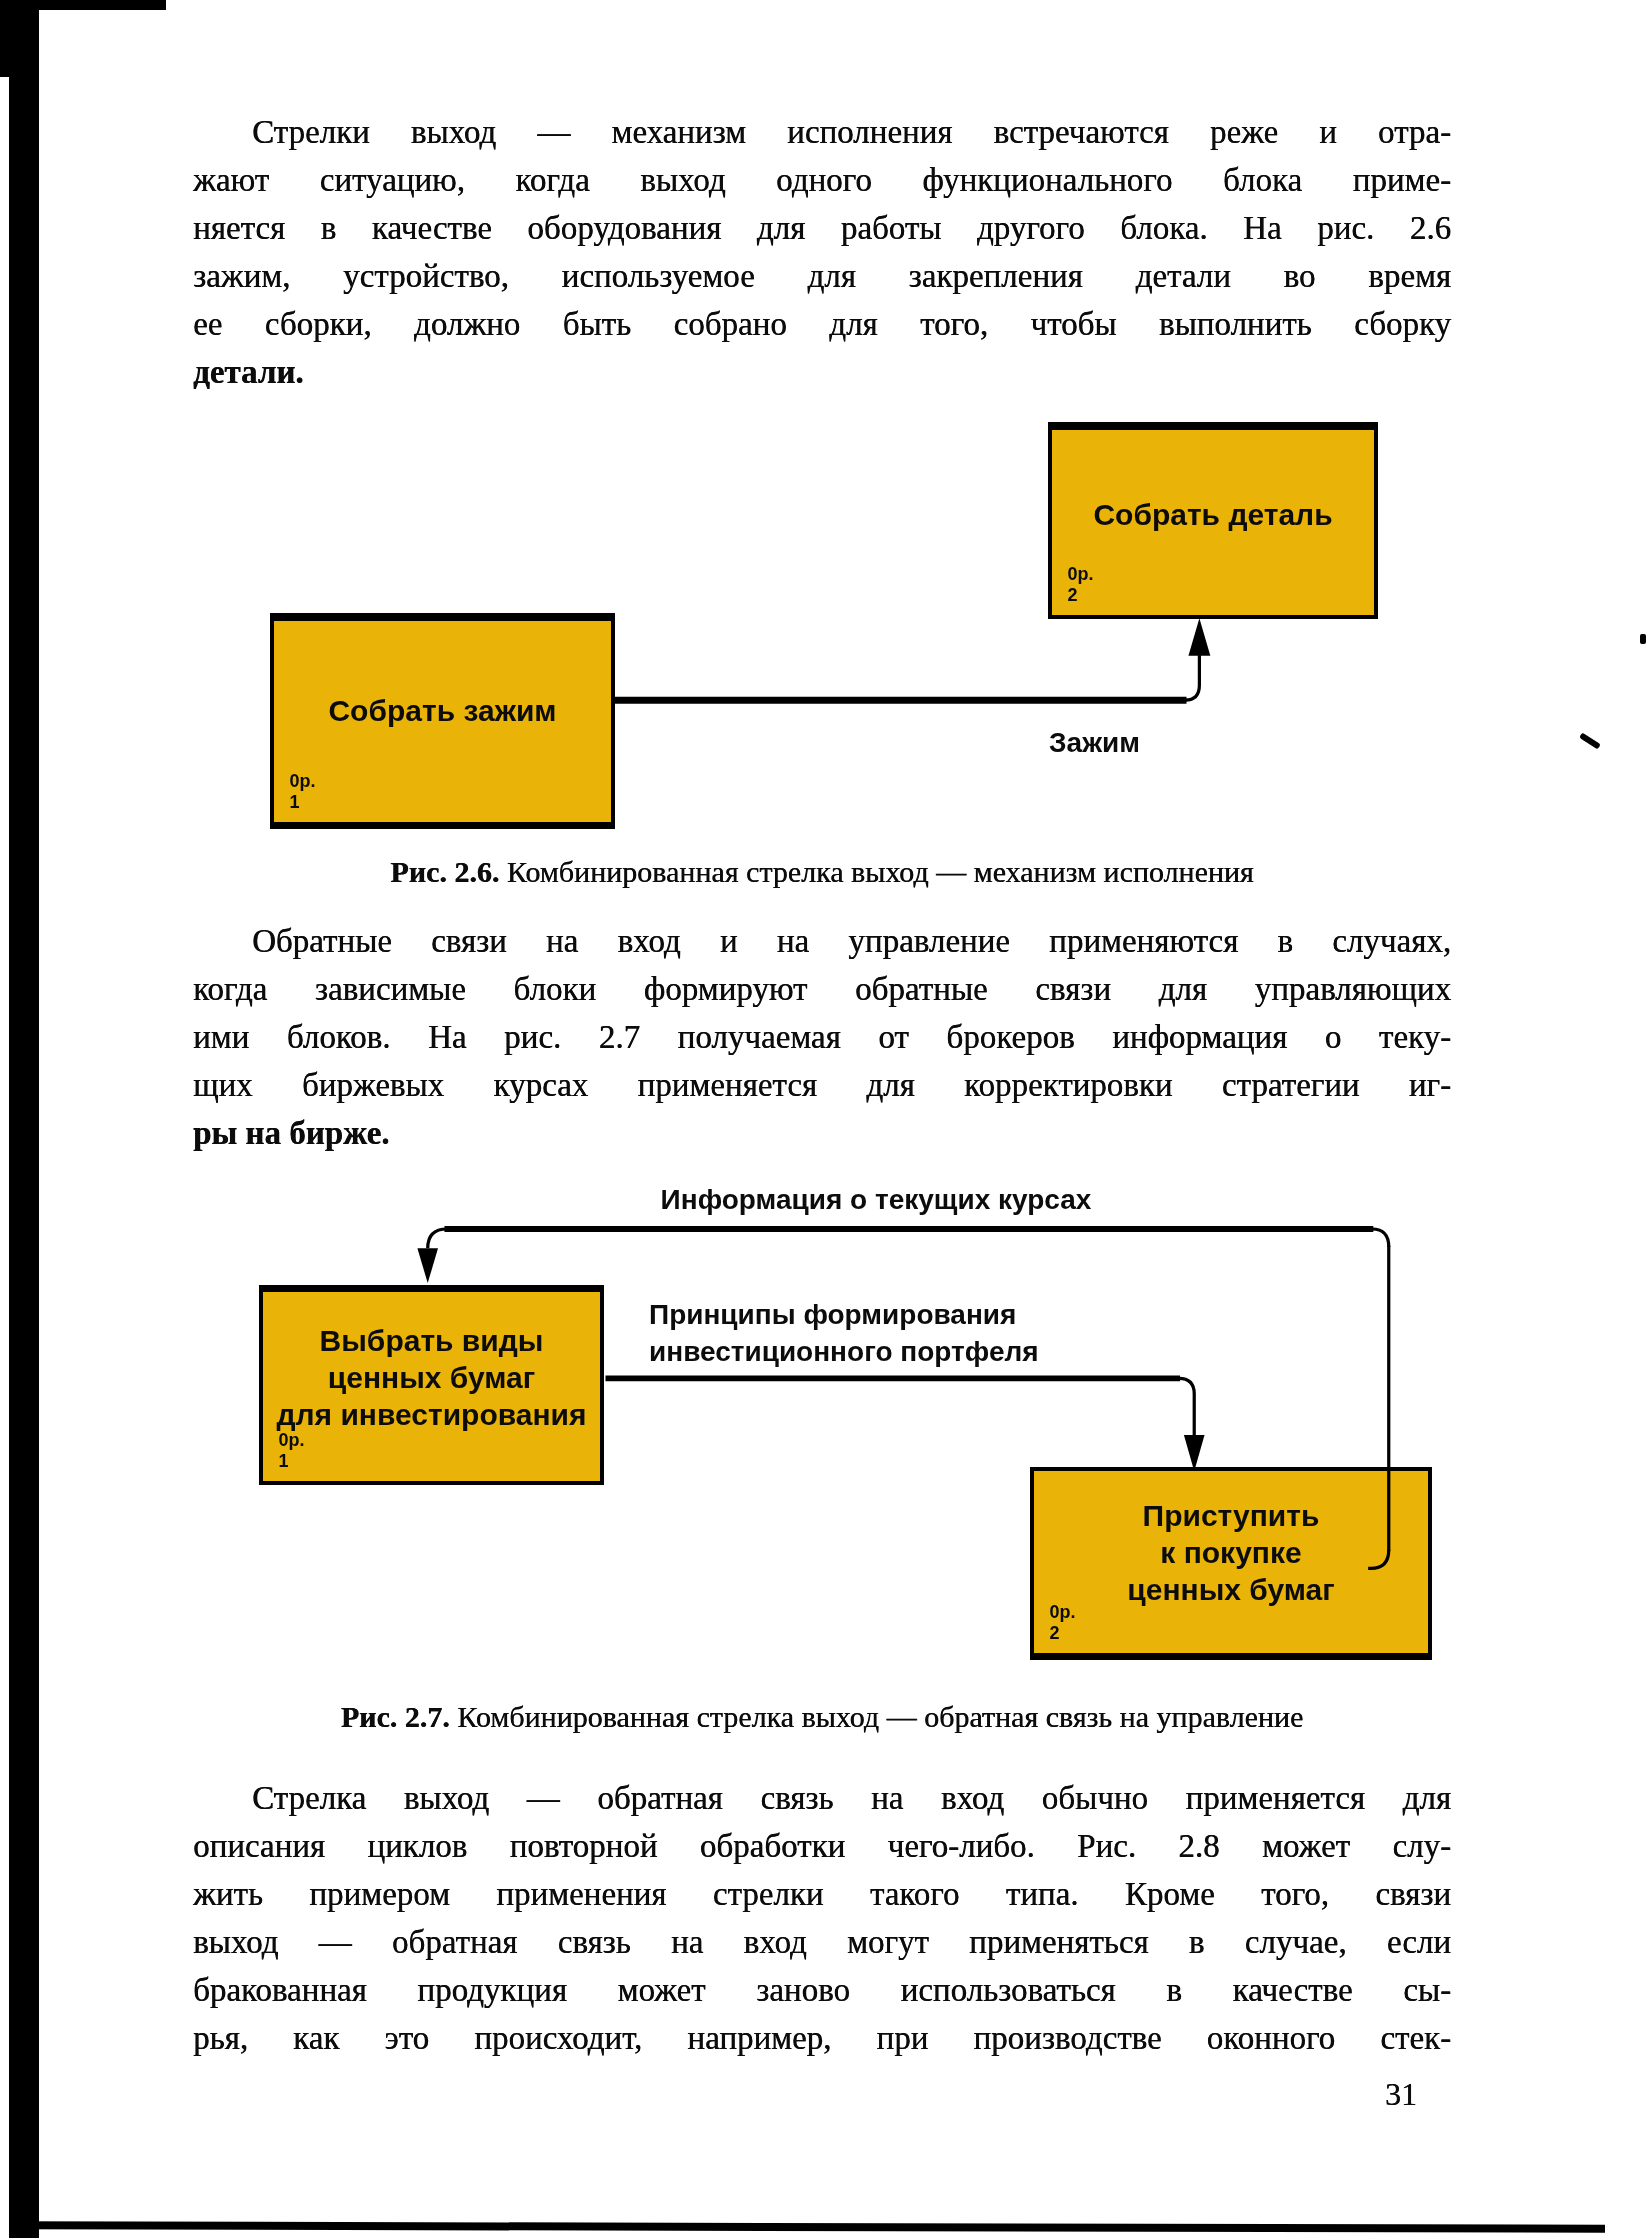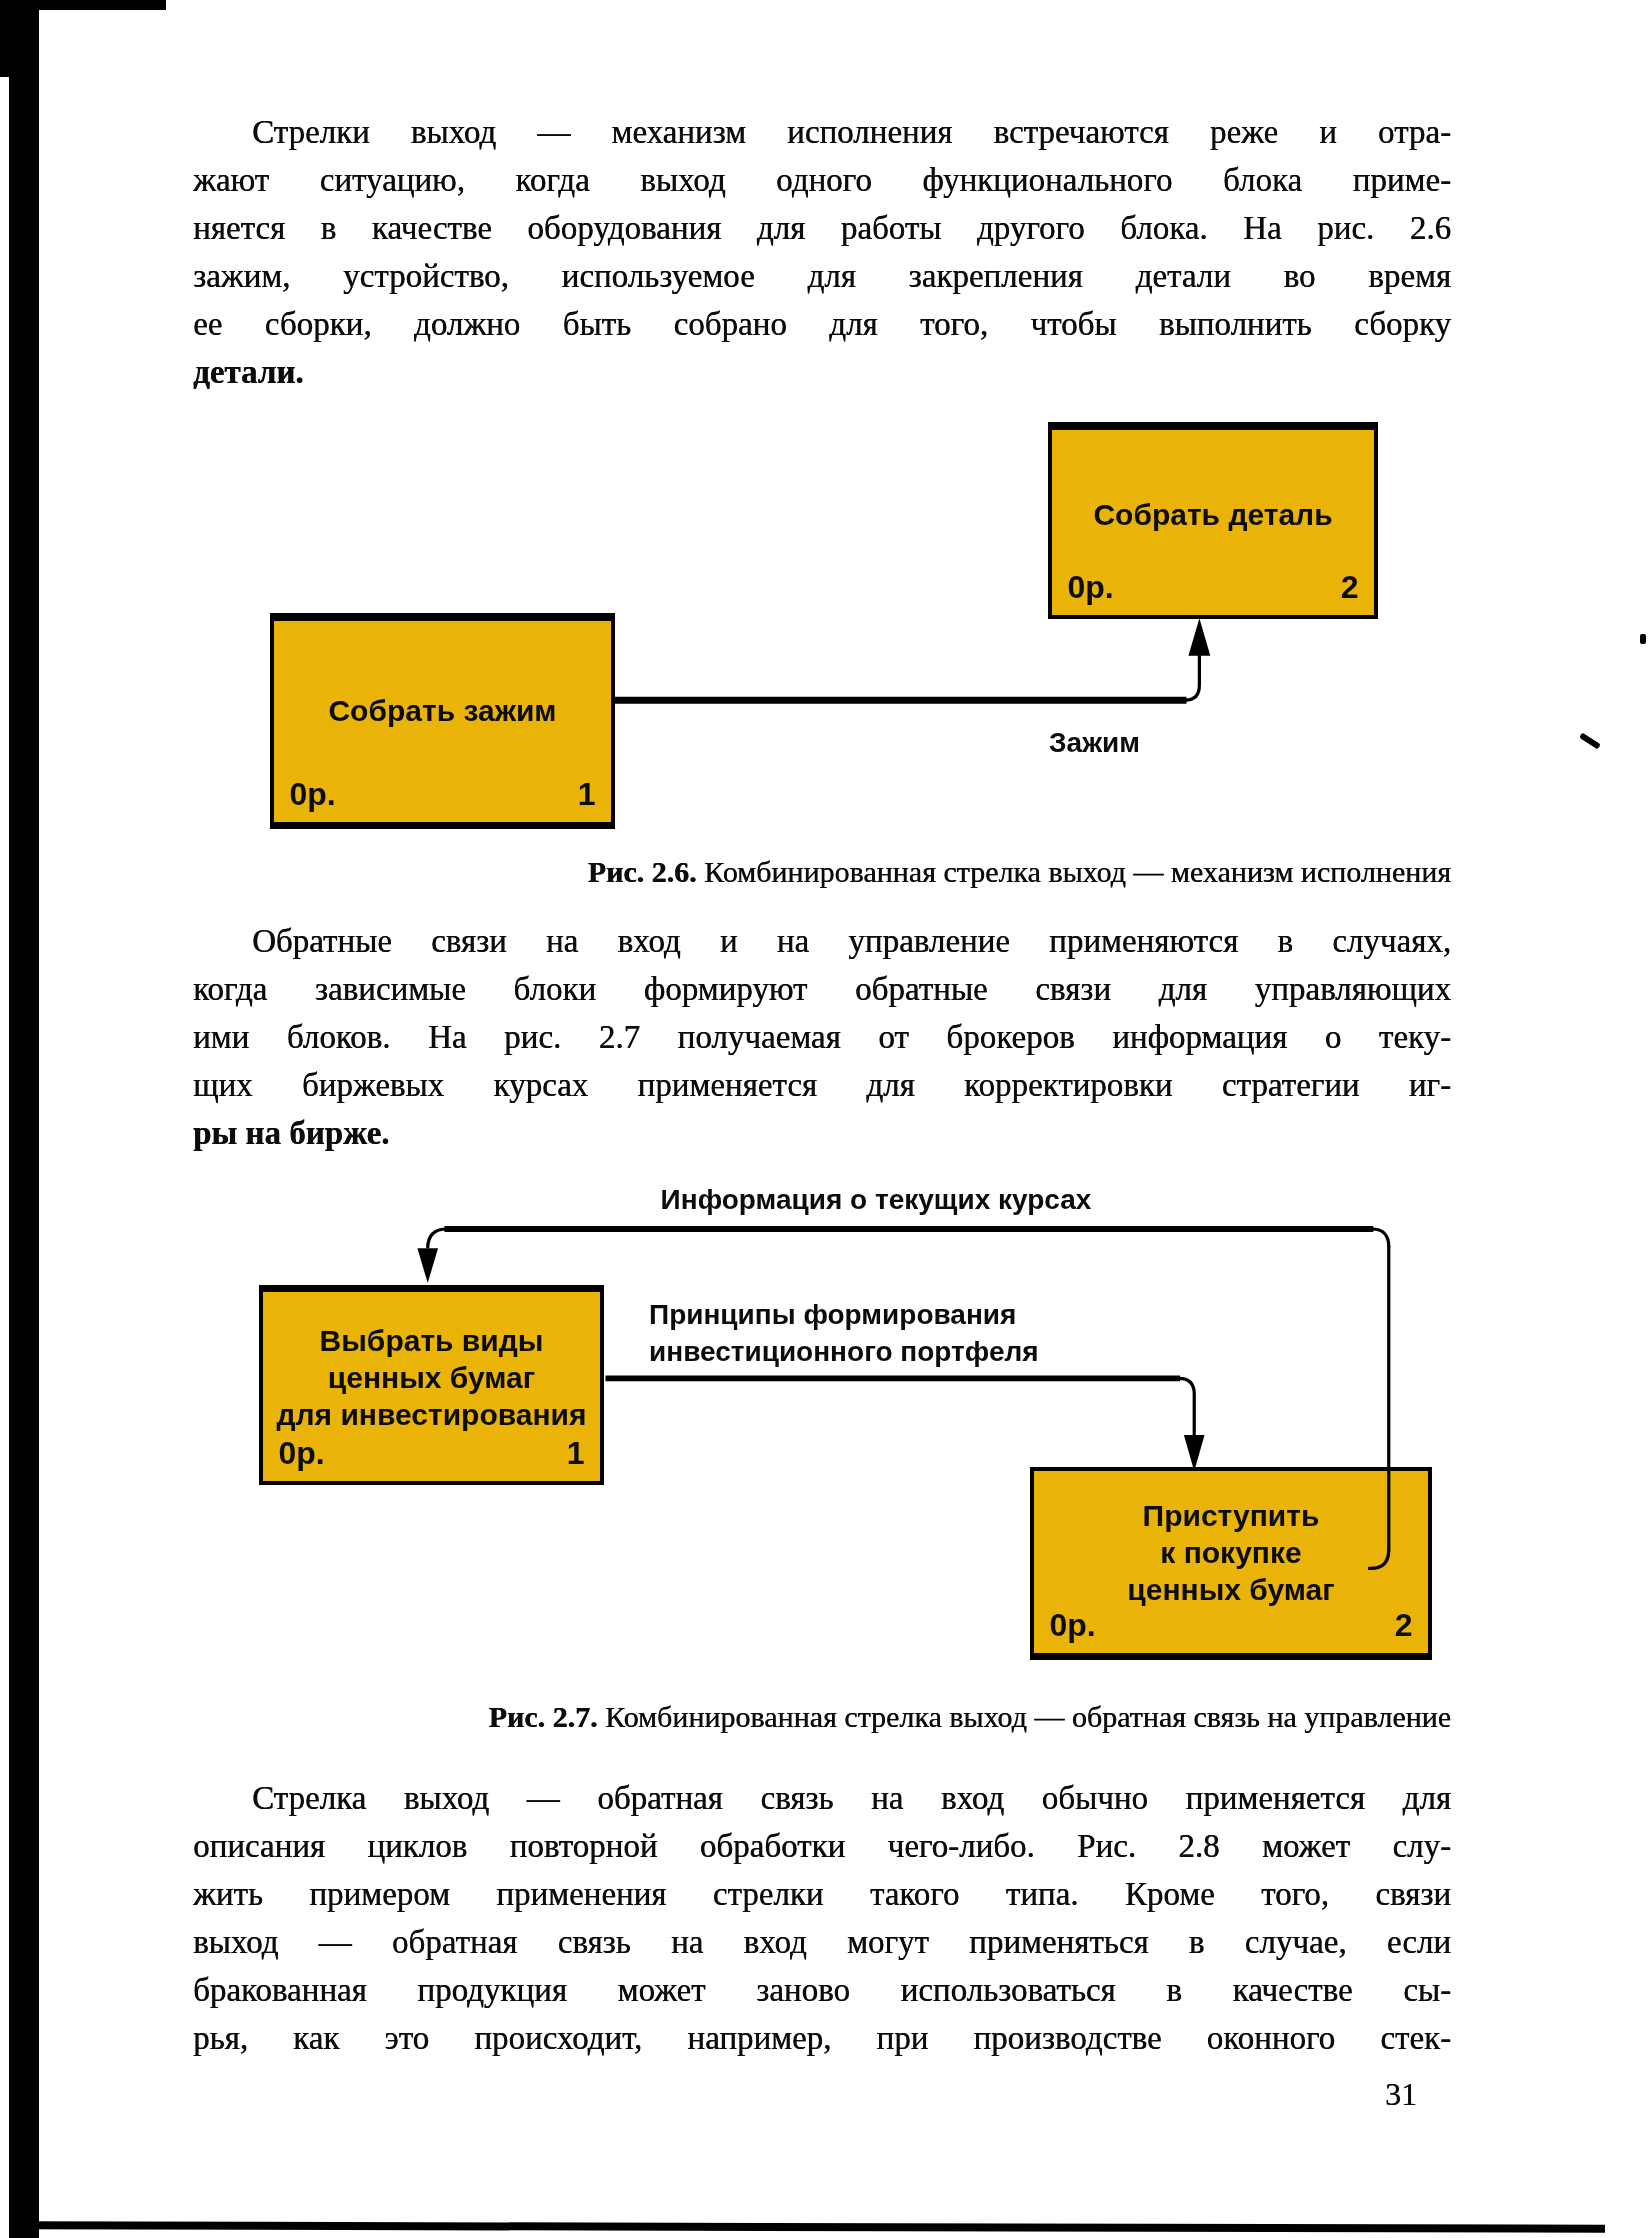--- a/index.html
+++ b/index.html
@@ -17,40 +17,40 @@
   
   .para{
     position:absolute;left:193px;width:1258px;
     font-family:"Liberation Serif",serif;font-size:33px;line-height:48px;
     text-shadow:0.4px 0 0 currentColor;
   }
   .ln{text-align:justify;text-align-last:justify;}
   .ln.last{text-align:justify;text-align-last:left;font-weight:bold;}
   .ln.ind{text-indent:59px;}
   .caption{
-    position:absolute;left:193px;width:1258px;text-align:right;
+    position:absolute;left:193px;width:1258px;text-align:center;
     font-family:"Liberation Serif",serif;font-size:30px;line-height:35px;
     text-shadow:0.4px 0 0 currentColor;
   }
   .caption .pfx{font-weight:700;}
   .pagenum{
     position:absolute;left:1314px;top:2076px;width:103px;text-align:right;
     font-family:"Liberation Serif",serif;font-size:32px;
     text-shadow:0.3px 0 0 currentColor;
   }
   
   .abox{position:absolute;border:4.5px solid #000;background:#eab308;box-sizing:border-box;}
   .abox .title{
     position:absolute;left:0;right:0;text-align:center;
     font-family:"Liberation Sans",sans-serif;font-weight:700;font-size:30px;line-height:37px;
   }
   .abox .foot{
     position:absolute;left:15.5px;right:15.5px;bottom:9px;
-    display:flex;justify-content:space-between;align-items:baseline;
-    font-family:"Liberation Sans",sans-serif;font-weight:700;font-size:32px;
+    display:flex;align-items:baseline;
+    font-family:"Liberation Sans",sans-serif;font-weight:700;font-size:18px;flex-direction:column;
   }
   .dlabel{
     position:absolute;font-family:"Liberation Sans",sans-serif;
     font-weight:700;font-size:28px;line-height:37px;
   }
   .dlabel.center{text-align:center;}
   svg.wires{position:absolute;left:0;top:0;pointer-events:none;}
   svg.wires path{fill:none;stroke:#000;}
   svg.wires polygon{fill:#000;stroke:none;}
 </style>

